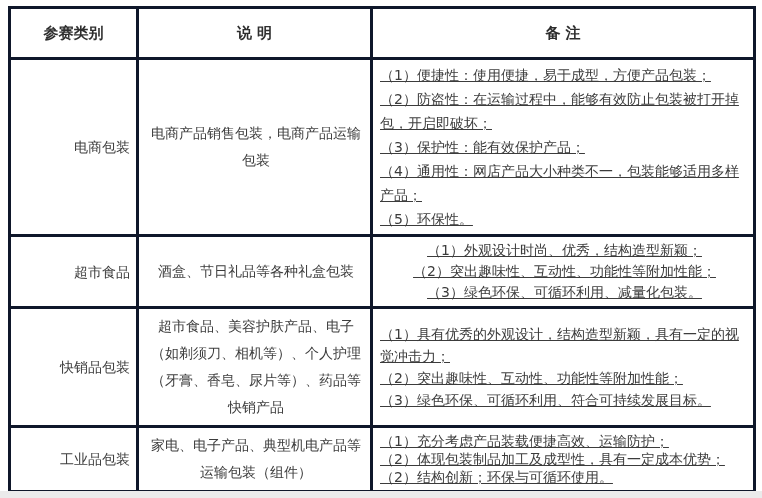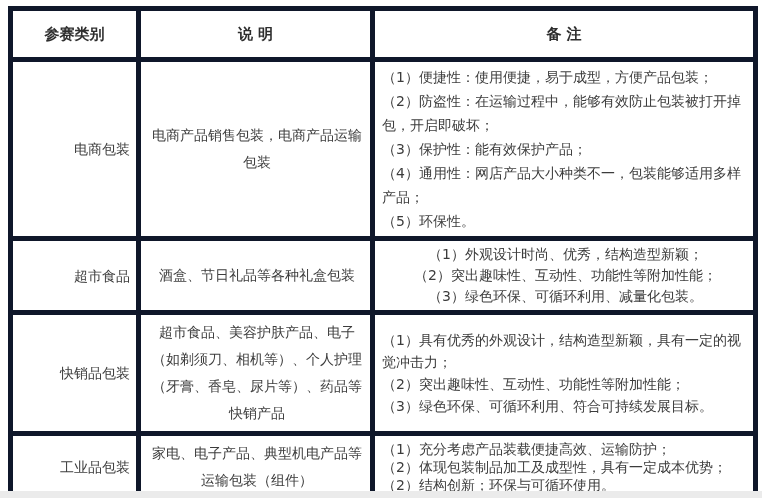--- a/index.html
+++ b/index.html
@@ -19,40 +19,40 @@
     position: absolute; left: 8px; top: 6px;
     width: 745px;
     border-collapse: collapse;
     table-layout: fixed;
     border: 2px solid #6e6e6e;
   }
   .cat-table col.col-cat  { width: 128px; }
   .cat-table col.col-desc { width: 234px; }
   .cat-table col.col-rem  { width: 383px; }
   .cat-table th, .cat-table td {
-    border: 5px solid #0f172a;
+    border: 3px solid #0f172a;
     color: #3c3c3c;
     vertical-align: middle;
     overflow: hidden;
   }
   .cat-table th {
     height: 51px;
     font-size: 15px;
     font-weight: bold;
     text-align: center;
     color: #2e2e2e;
   }
   .cat-table td {
     font-size: 14px;
     padding: 4px 6px 4px 9px;
     text-align: left;
   }
   td.cat  { line-height: 22px; text-align: right; }
   td.desc { line-height: 27px; text-align: center; }
-  td.rem  { padding: 3px 4px 3px 7px; }
+  td.rem  { padding: 3px 4px 3px 7px; text-decoration: underline; }
   td.rem .rline { white-space: normal; }
   .lh24 .rline { line-height: 24px; }
   .lh22 .rline { line-height: 22px; }
   .lh21 .rline { line-height: 21px; text-align: center; }
   .lh18 .rline { line-height: 18px; }
   tr.r0 { height: 144px; }
   tr.r1 { height: 64px;  }
   tr.r2 { height: 110px; }
   tr.r3 { height: 56px;  }
   tr.r4 { height: 54px;  }

